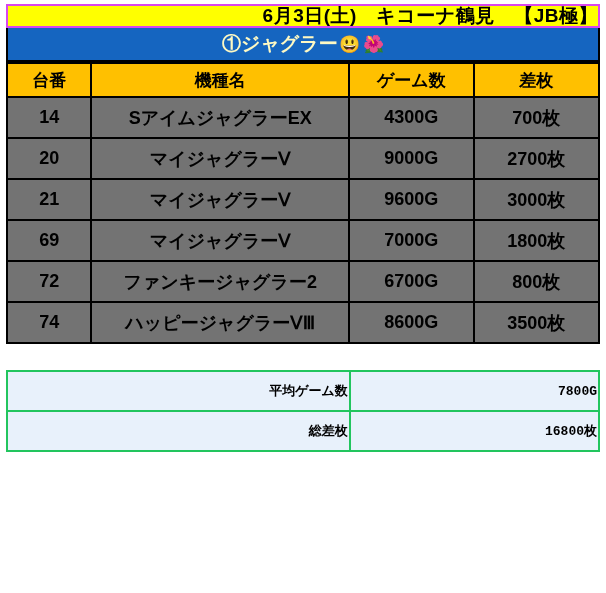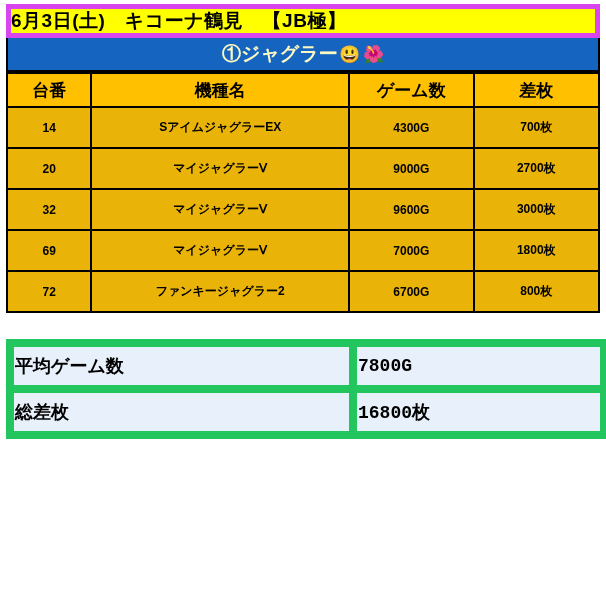--- a/index.html
+++ b/index.html
@@ -17,26 +17,26 @@
   .page {
     position: relative;
     width: 606px;
     height: 593px;
     box-sizing: border-box;
     padding: 4px 6px 0 6px;
   }
 
   
   .title-bar {
-    border: 5px solid #d946ef;
+    border: 2px solid #d946ef;
     background: #ffff00;
-    height: 34px;
+    height: 24px;
     display: flex;
     align-items: center;
-    justify-content: flex-start;
+    justify-content: flex-end;
     box-sizing: border-box;
   }
   .title-text {
     font-size: 19px;
     font-weight: bold;
     letter-spacing: 0.5px;
     white-space: nowrap;
   }
 
   
@@ -79,45 +79,45 @@
     white-space: nowrap;
     overflow: hidden;
   }
   table.main thead th {
     background: #ffc000;
     font-size: 17px;
     font-weight: bold;
     height: 30px;
   }
   table.main tbody td {
-    background: #eab308;
-    font-size: 12px;
+    background: #737373;
+    font-size: 18px;
     font-weight: bold;
     height: 37px;
   }
   .col-dai   { width: 80px; }
   .col-name  { width: 253px; }
   .col-game  { width: 120px; }
   .col-diff  { width: 121px; }
 
   .spacer {
     height: 26px;
   }
 
   
   table.summary {
     width: 100%;
     border-collapse: collapse;
     table-layout: fixed;
   }
   table.summary td {
-    border: 8px solid #22c55e;
+    border: 2px solid #22c55e;
     background: #e8f1fb;
-    text-align: left;
-    font-size: 18px;
+    text-align: right;
+    font-size: 13px;
     font-weight: bold;
     height: 36px;
     white-space: nowrap;
   }
   .sum-label { width: 333px; }
   .sum-value { width: 241px; font-family: Liberation Mono, monospace; }
 </style>
 </head>
 <body>
 
@@ -151,37 +151,43 @@
         <td>4300G</td>
         <td>700枚</td>
       </tr>
       <tr>
         <td>20</td>
         <td>マイジャグラーⅤ</td>
         <td>9000G</td>
         <td>2700枚</td>
       </tr>
       <tr>
-        <td>32</td>
+        <td>21</td>
         <td>マイジャグラーⅤ</td>
         <td>9600G</td>
         <td>3000枚</td>
       </tr>
       <tr>
         <td>69</td>
         <td>マイジャグラーⅤ</td>
         <td>7000G</td>
         <td>1800枚</td>
       </tr>
       <tr>
         <td>72</td>
         <td>ファンキージャグラー2</td>
         <td>6700G</td>
         <td>800枚</td>
       </tr>
+      <tr>
+        <td>74</td>
+        <td>ハッピージャグラーⅤⅢ</td>
+        <td>8600G</td>
+        <td>3500枚</td>
+      </tr>
     </tbody>
   </table>
 
   <div class="spacer"></div>
 
   <table class="summary">
     <tbody>
       <tr>
         <td class="sum-label">平均ゲーム数</td>
         <td class="sum-value">7800G</td>

